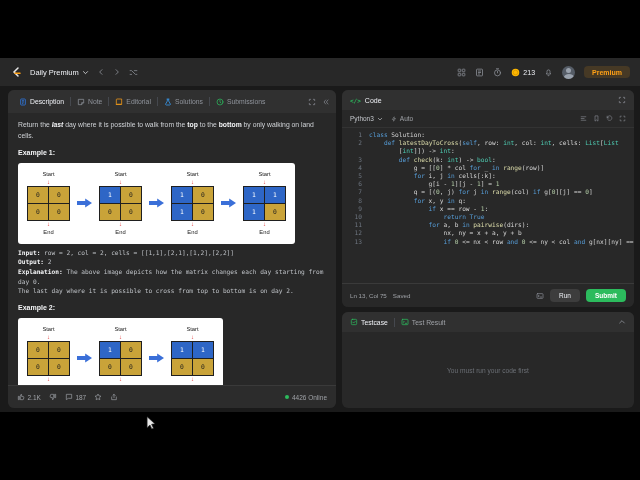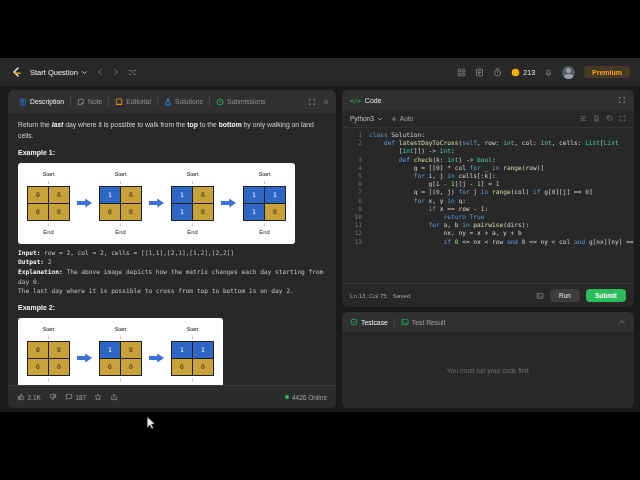--- a/index.html
+++ b/index.html
@@ -102,21 +102,21 @@
 
     <div class="navbar">
       <div class="nav-left">
         <span class="logo">
           <svg width="12" height="12" viewBox="0 0 24 24" fill="none">
               <path d="M16 4l-8 8 8 8" stroke="#e8e8e8" stroke-width="3" stroke-linecap="round"></path>
               <path d="M10 14.5h10" stroke="#ffa116" stroke-width="3" stroke-linecap="round"></path>
             </svg>
         </span>
         <div class="nav-chip">
-          <span>Start Question</span>
+          <span>Daily Premium</span>
           <span>
               <svg width="7" height="7" viewBox="0 0 24 24" fill="none" stroke="currentColor" stroke-width="2.6" stroke-linecap="round">
                 <path d="M5 9l7 7 7-7"></path>
               </svg>
             </span>
         </div>
         <span class="nav-ic">
             <svg width="8" height="8" viewBox="0 0 24 24" fill="none" stroke="currentColor" stroke-width="2.4" stroke-linecap="round">
               <path d="M15 5l-7 7 7 7"></path>
             </svg>

